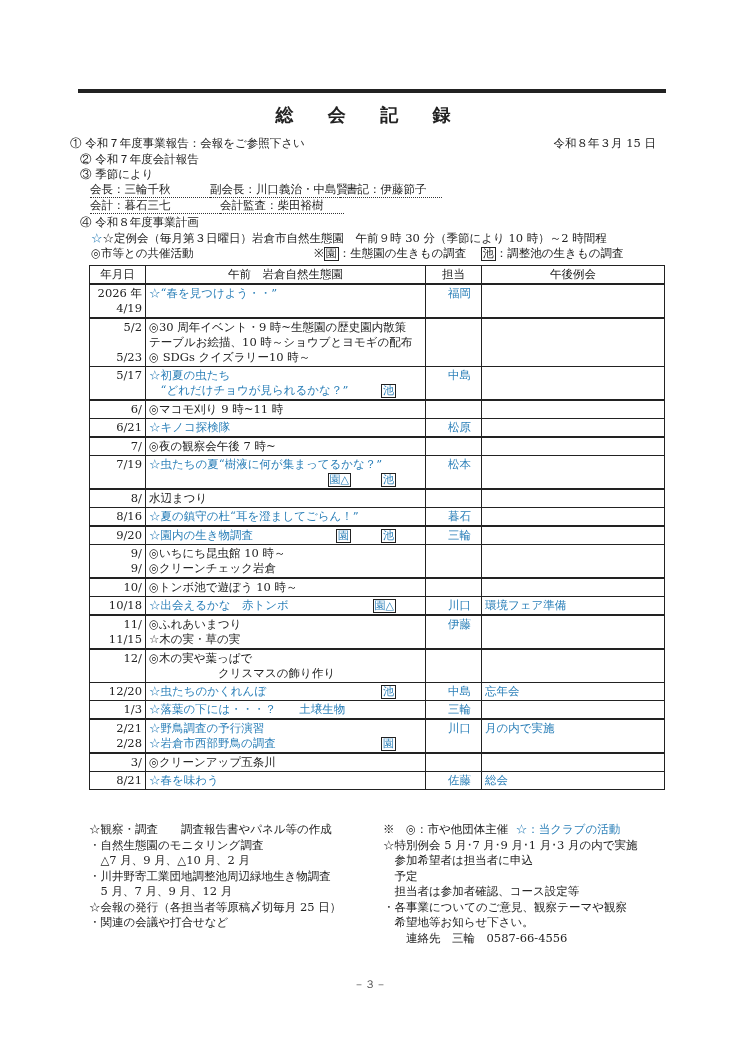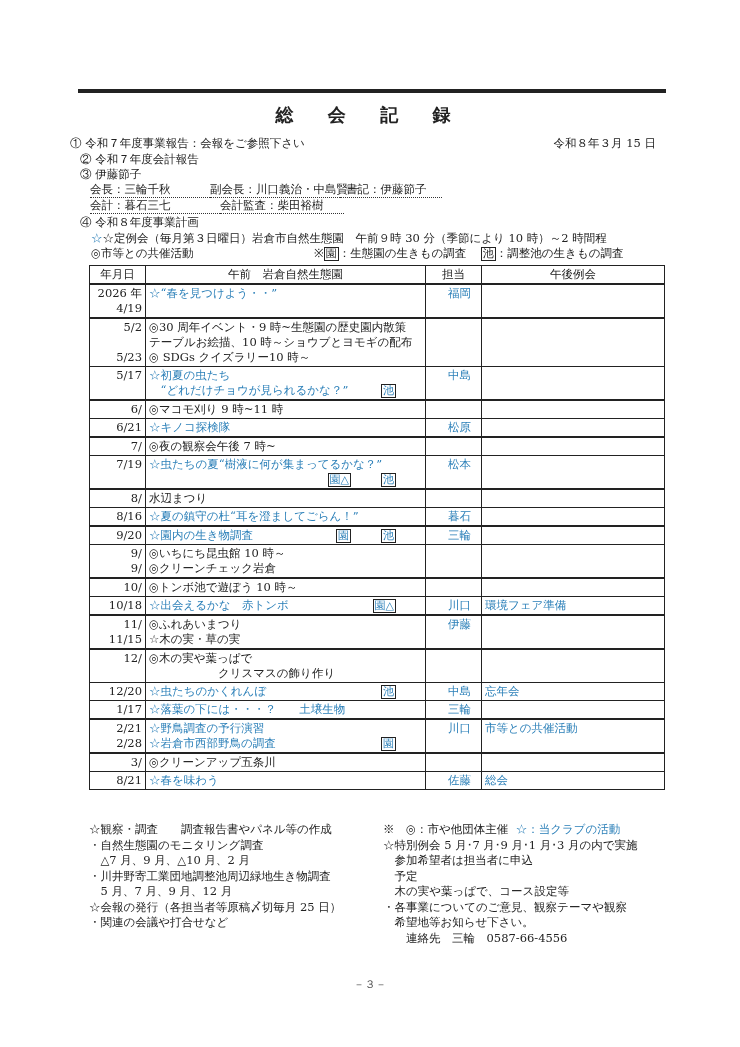--- a/index.html
+++ b/index.html
@@ -21,21 +21,21 @@
 </style>
 </head>
 <body>
 
 <div class="topbar"></div>
 <div class="title">総 会 記 録</div>
 
 <div class="line" style="left:70px;top:136px;">①  令和７年度事業報告：会報をご参照下さい</div>
 <div class="line" style="right:84px;top:136px;">令和８年３月 15 日</div>
 <div class="line" style="left:80px;top:152px;">②  令和７年度会計報告</div>
-<div class="line" style="left:80px;top:167px;">③  伊藤節子</div>
+<div class="line" style="left:80px;top:167px;">③  季節により</div>
 
 <div class="line" style="left:90px;top:182px;">
   <span class="ul" style="width:120px">会長：三輪千秋</span><span class="ul" style="width:130px">副会長：川口義治・中島賢一</span><span class="ul" style="width:96px;padding-left:6px">書記：伊藤節子</span>
 </div>
 <div class="line" style="left:90px;top:198px;">
   <span class="ul" style="width:130px">会計：暮石三七</span><span class="ul" style="width:124px">会計監査：柴田裕樹</span>
 </div>
 
 <div class="line" style="left:80px;top:215px;">④  令和８年度事業計画</div>
 <div class="line" style="left:91px;top:231px;"><span class="blue">☆</span><span>☆定例会（毎月第３日曜日）岩倉市自然生態園　午前９時 30 分（季節により 10 時）～2 時間程</span></div>
@@ -161,32 +161,32 @@
         <td class="c-tant blue"></td>
         <td class="blue"></td>
       </tr>
       <tr>
         <td class="c-date" style="white-space: pre-line;">12/20</td>
         <td class="blue" style="white-space: pre-line;">☆虫たちのかくれんぼ<span style="float: right; margin-right: 26px;"><span class="box" style="margin-left: 30px;">池</span></span></td>
         <td class="c-tant blue">中島</td>
         <td class="blue">忘年会</td>
       </tr>
       <tr>
-        <td class="c-date" style="white-space: pre-line;">1/17</td>
+        <td class="c-date" style="white-space: pre-line;">1/3</td>
         <td class="blue" style="white-space: pre-line;">☆落葉の下には・・・？　　土壌生物</td>
         <td class="c-tant blue">三輪</td>
         <td class="blue"></td>
       </tr>
       <tr class="thick">
         <td class="c-date" style="white-space: pre-line;">2/21
 2/28</td>
         <td class="blue" style="white-space: pre-line;">☆野鳥調査の予行演習
 ☆岩倉市西部野鳥の調査<span style="float: right; margin-right: 26px;"><span class="box" style="margin-left: 30px;">園</span></span></td>
         <td class="c-tant blue">川口</td>
-        <td class="blue">市等との共催活動</td>
+        <td class="blue">月の内で実施</td>
       </tr>
       <tr class="thick">
         <td class="c-date" style="white-space: pre-line;">3/</td>
         <td style="white-space: pre-line;">◎クリーンアップ五条川</td>
         <td class="c-tant blue"></td>
         <td class="blue"></td>
       </tr>
       <tr>
         <td class="c-date" style="white-space: pre-line;">8/21</td>
         <td class="blue" style="white-space: pre-line;">☆春を味わう</td>
@@ -203,19 +203,19 @@
   <div>・川井野寄工業団地調整池周辺緑地生き物調査</div>
   <div>　5 月、7 月、9 月、12 月</div>
   <div>☆会報の発行（各担当者等原稿〆切毎月 25 日）</div>
   <div>・関連の会議や打合せなど</div>
 </div>
 <div class="foot" style="left:383px;top:822px;">
   <div><span>※　◎：市や他団体主催</span>&nbsp;&nbsp;<span class="blue">☆：当クラブの活動</span></div>
   <div>☆特別例会 5 月･7 月･9 月･1 月･3 月の内で実施</div>
   <div>　参加希望者は担当者に申込</div>
   <div>　予定</div>
-  <div>　木の実や葉っぱで、コース設定等</div>
+  <div>　担当者は参加者確認、コース設定等</div>
   <div>・各事業についてのご意見、観察テーマや観察</div>
   <div>　希望地等お知らせ下さい。</div>
   <div>　　連絡先　三輪　0587-66-4556</div>
 </div>
 
 <div class="pagenum">－３－</div>
 
 </body></html>

